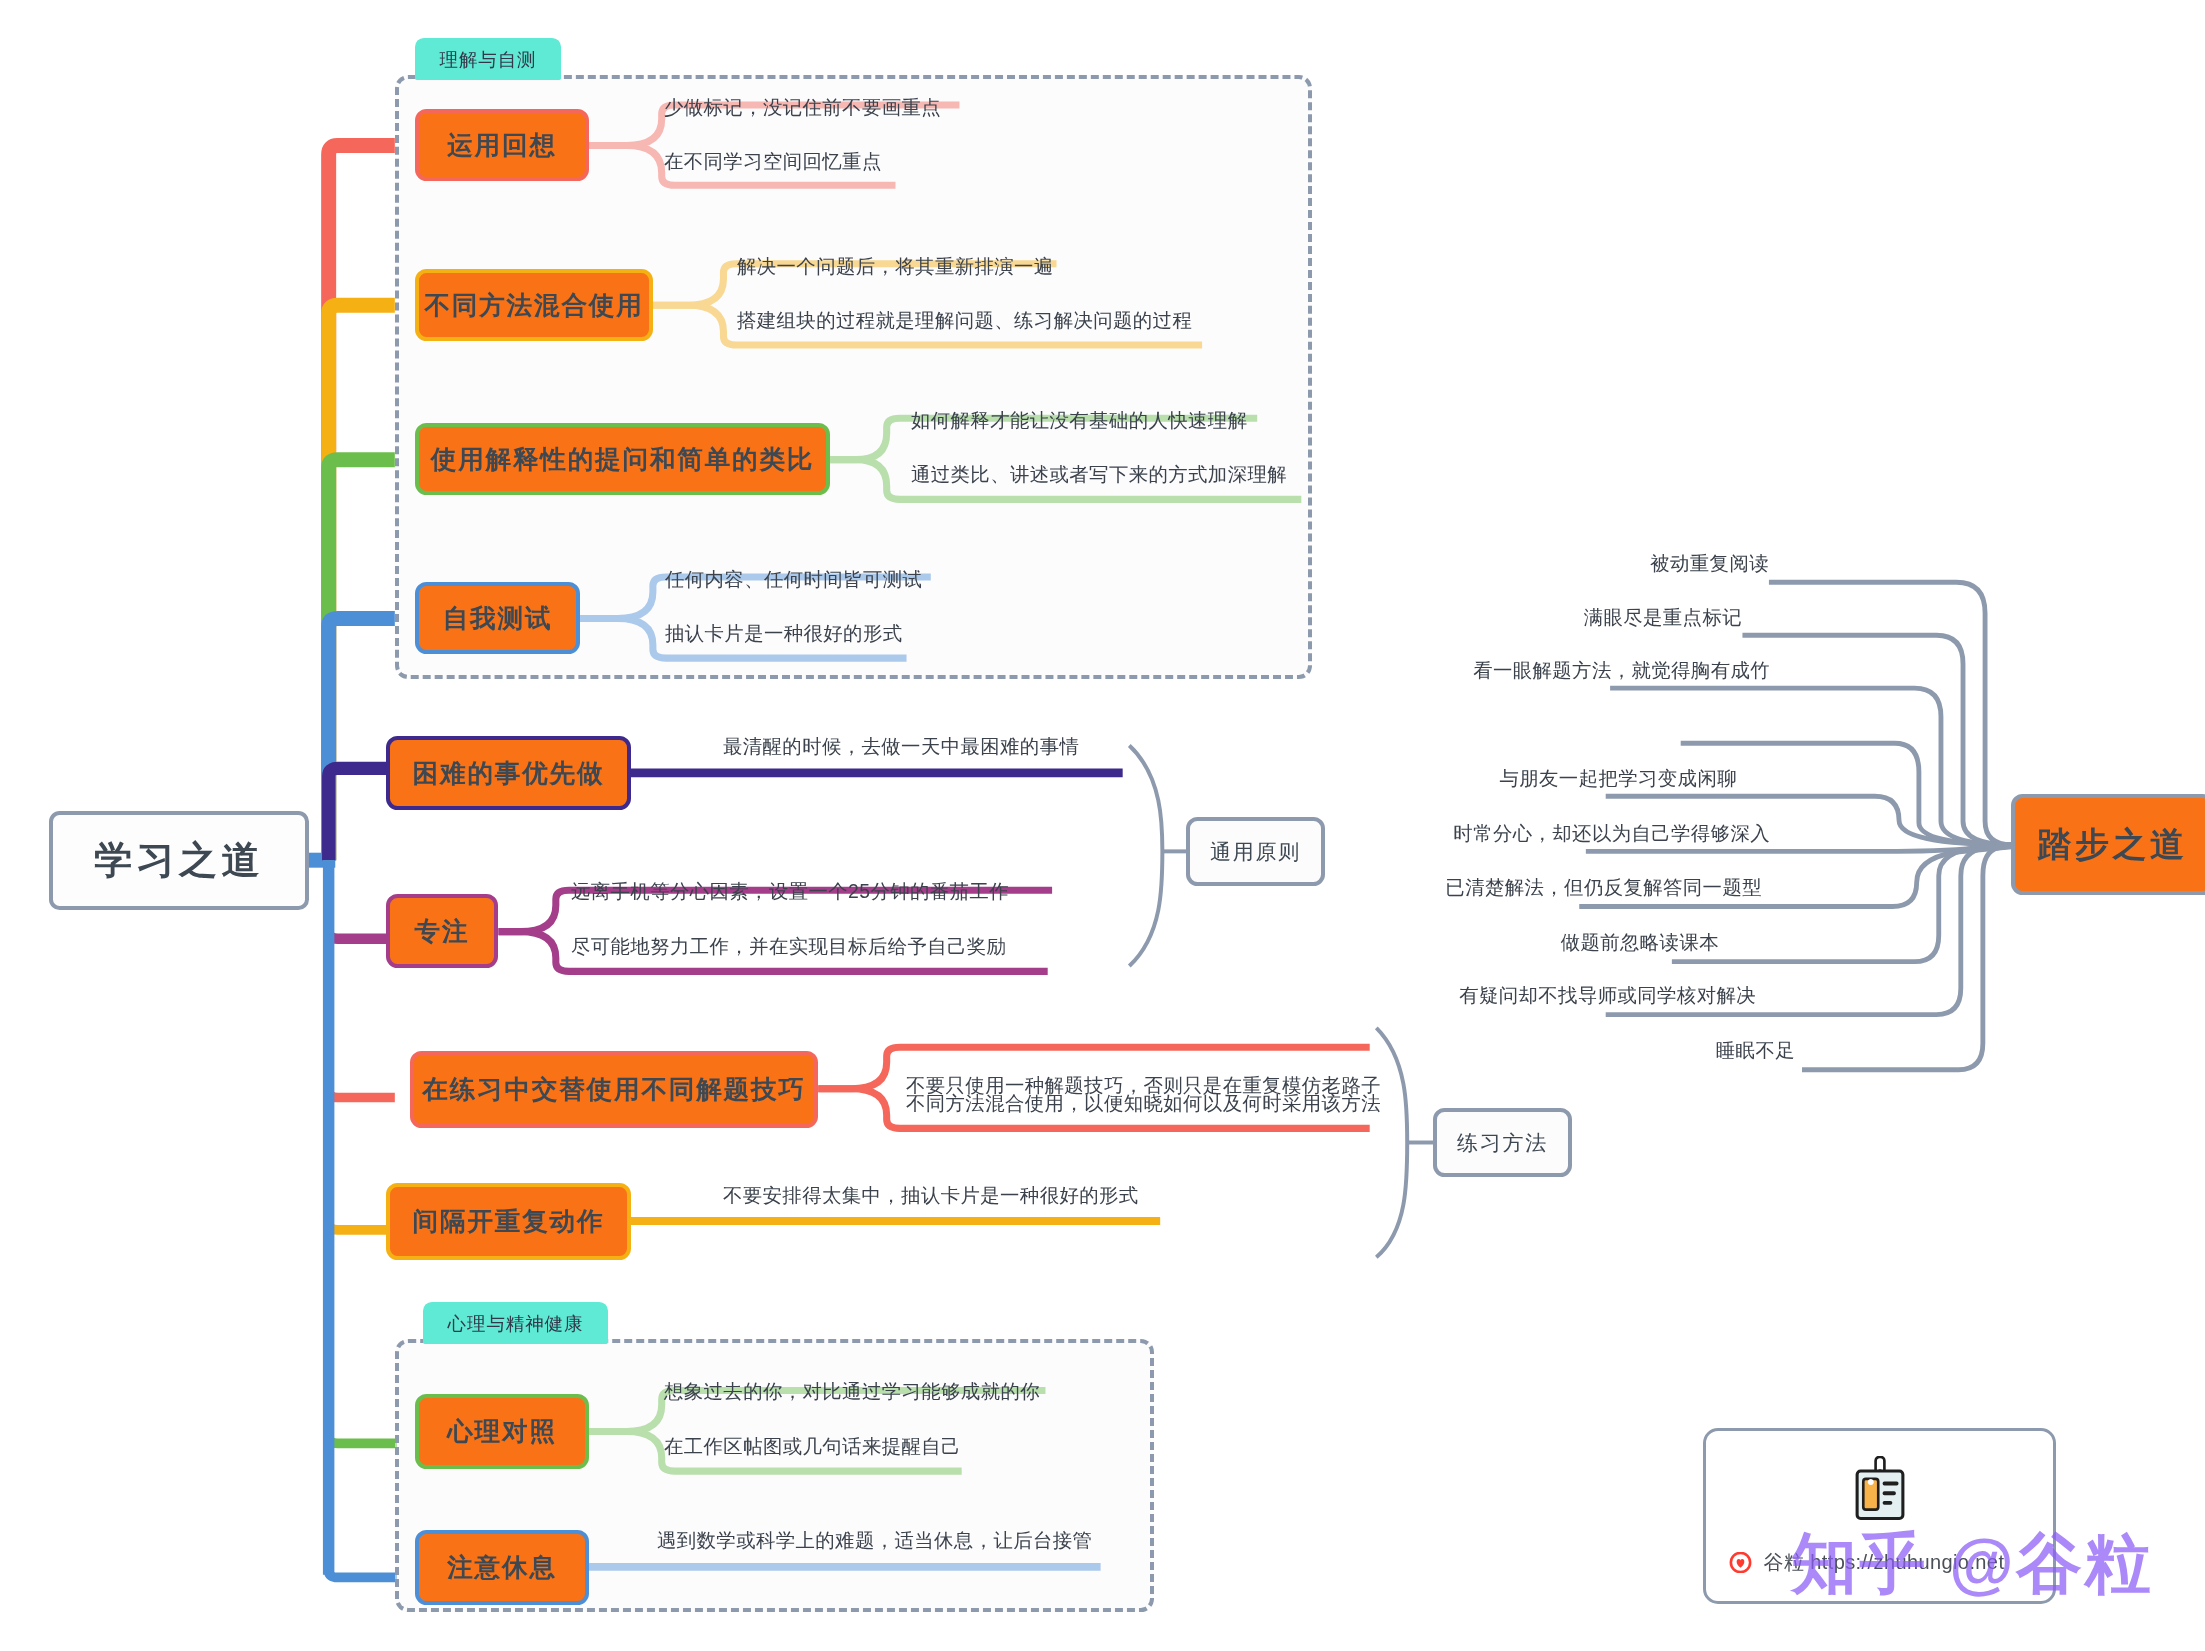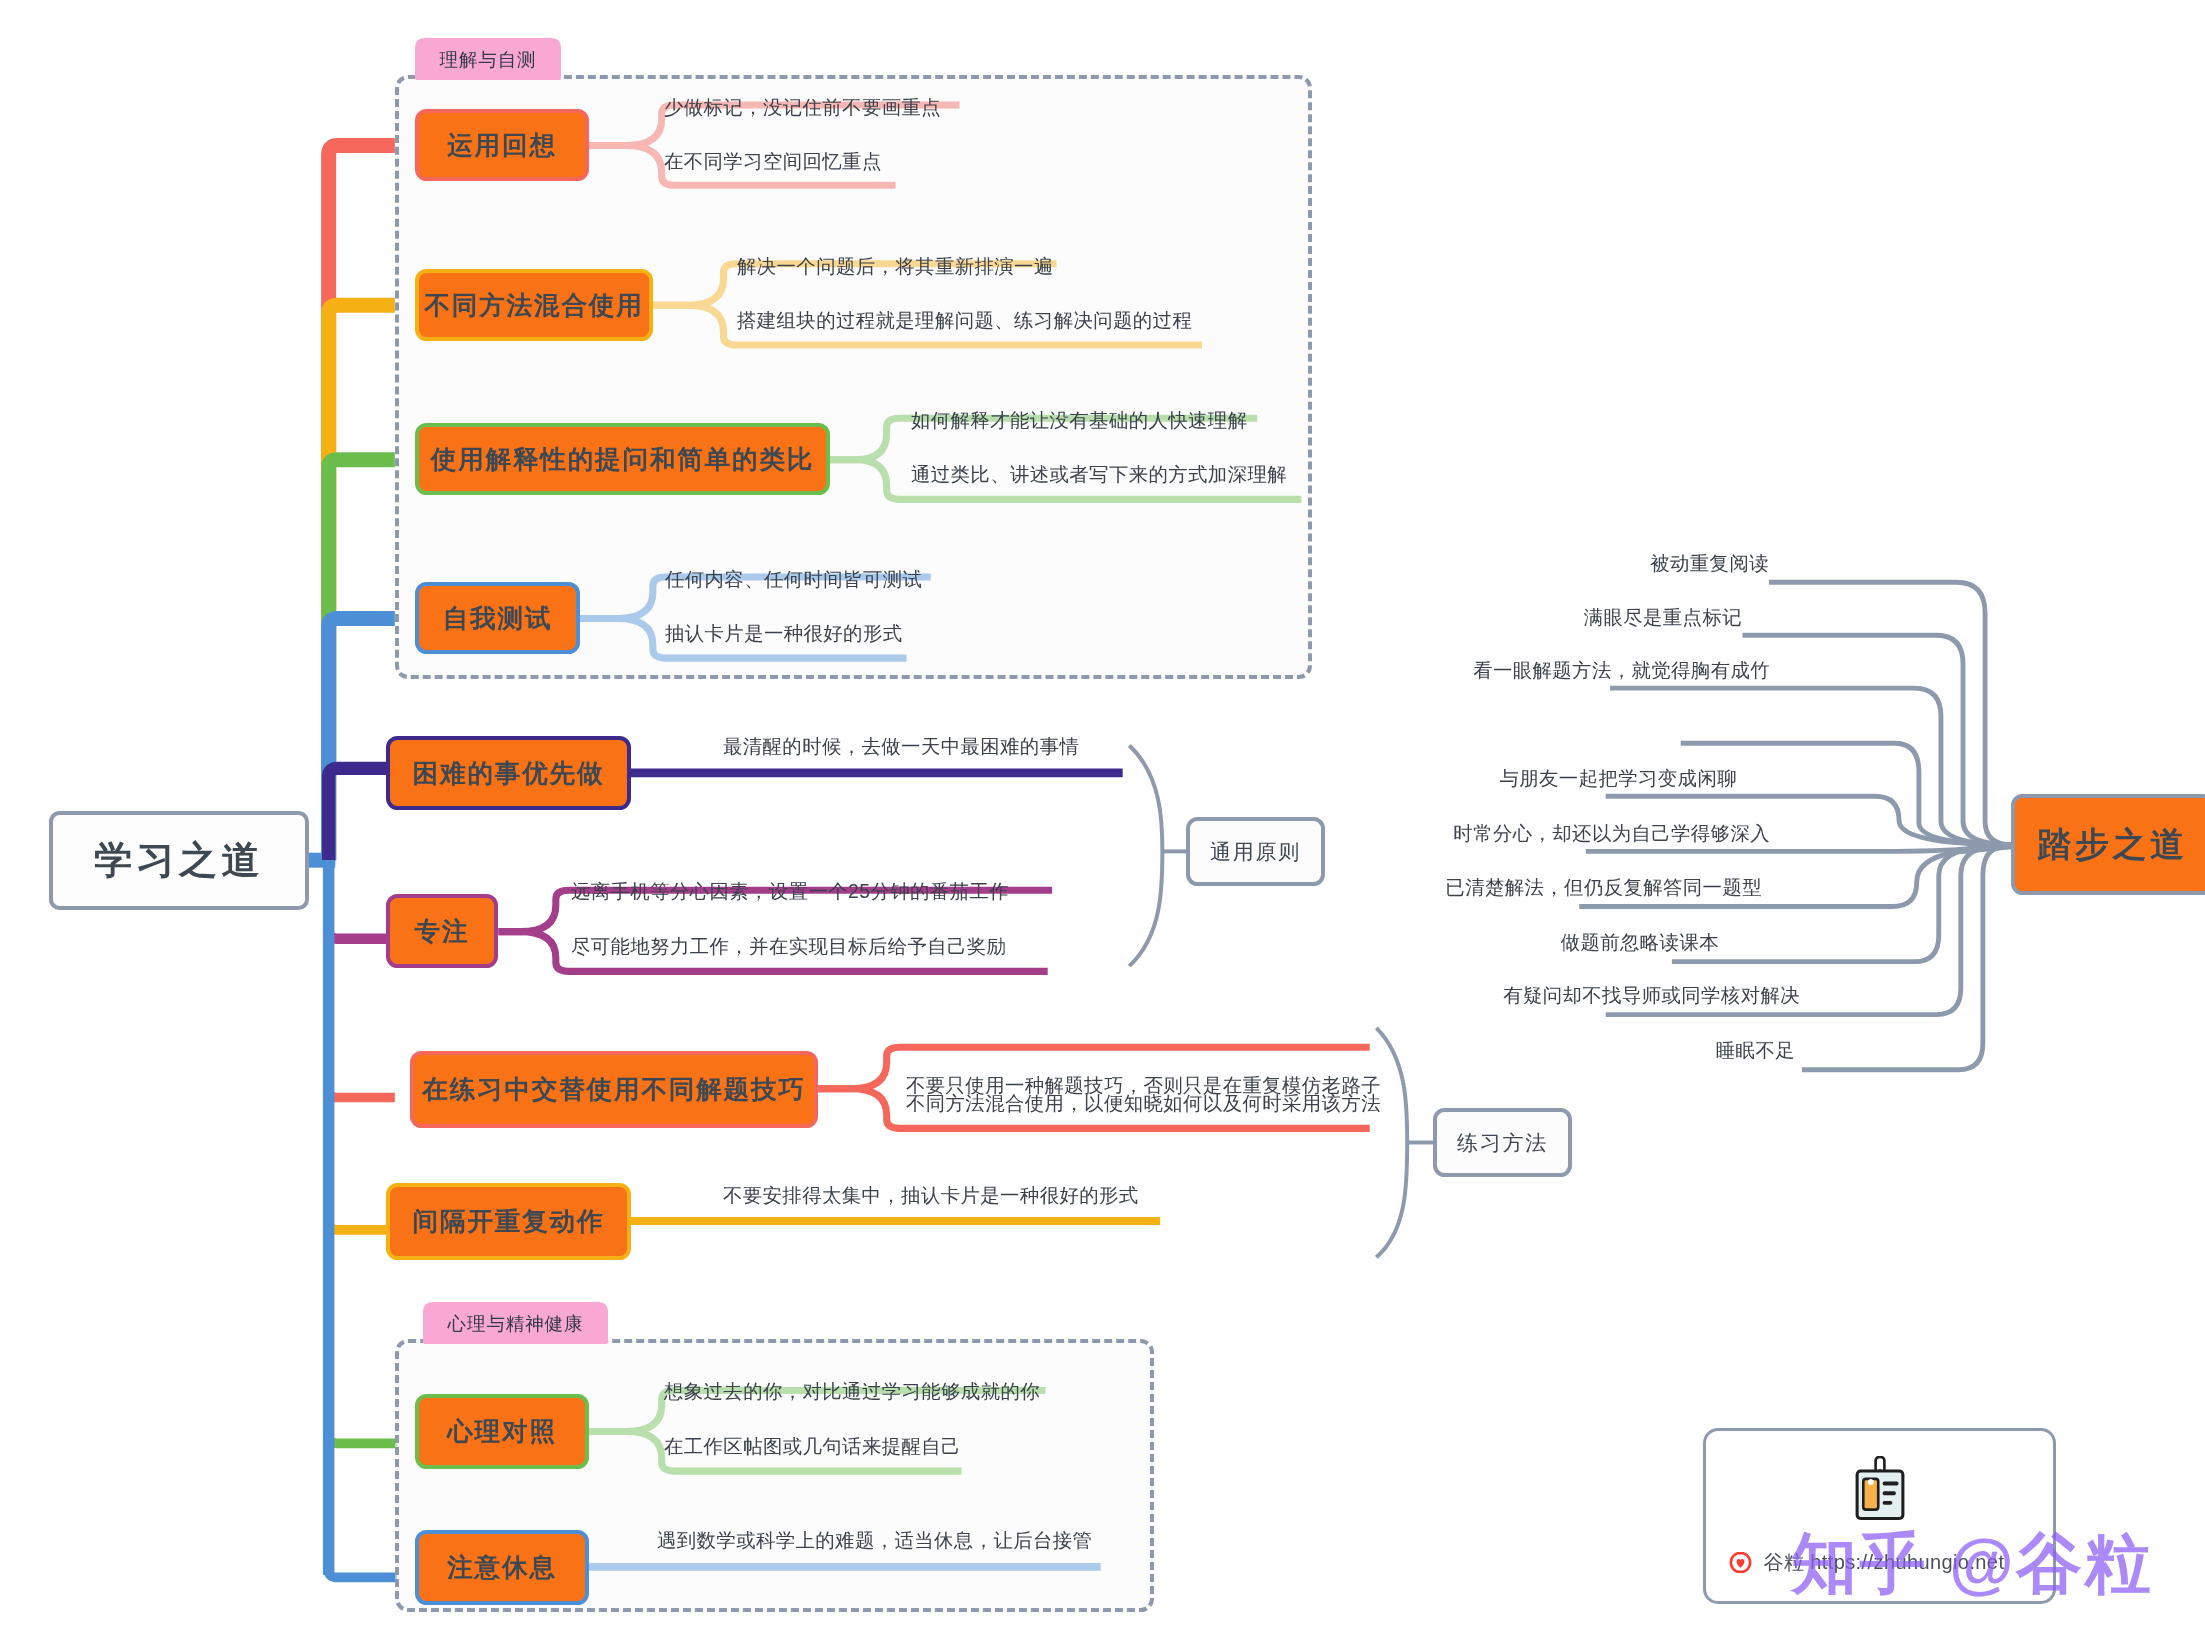--- a/index.html
+++ b/index.html
@@ -21,21 +21,21 @@
   .right-root{border-color:#8d9aad;border-width:4px;border-radius:11.5px;font-size:34px;letter-spacing:3.5px;}
 
   
   .leaf{position:absolute;font-size:19.4px;letter-spacing:0.4px;color:#3b424c;
         white-space:nowrap;z-index:7;line-height:1;}
   .leaf.r{text-align:right;}
 
   
   .frame{position:absolute;box-sizing:border-box;border:4px dashed #8d9aad;
          border-radius:13.2px;background:rgba(250,250,251,0.55);z-index:1;}
-  .frame-tag{position:absolute;box-sizing:border-box;background:#f9a8d4;color:#32384a;
+  .frame-tag{position:absolute;box-sizing:border-box;background:#5eead4;color:#32384a;
          border-radius:8.8px 8.8px 1.8px 1.8px;font-size:18.5px;letter-spacing:0.9px;
          display:flex;align-items:center;justify-content:center;z-index:3;white-space:nowrap;
          padding:0 11px;}
 
   
   .attrib{position:absolute;box-sizing:border-box;border:3.1px solid #8d9aad;border-radius:15px;
           background:#ffffff;z-index:8;}
   .attrib-icon{position:absolute;left:50%;transform:translateX(-50%);top:25px;}
   .attrib-row{position:absolute;left:23px;bottom:25px;display:flex;align-items:center;gap:11.5px;}
   .attrib-txt{font-size:20px;color:#4a5057;letter-spacing:0.4px;white-space:nowrap;}
@@ -171,21 +171,21 @@
 
   <div class="leaf" style="left:657px;top:1531px;">遇到数学或科学上的难题，适当休息，让后台接管</div>
 
   <div class="leaf r" style="left:0;width:1769px;top:554px;">被动重复阅读</div>
   <div class="leaf r" style="left:0;width:1742px;top:608px;">满眼尽是重点标记</div>
   <div class="leaf r" style="left:0;width:1770px;top:661px;">看一眼解题方法，就觉得胸有成竹</div>
   <div class="leaf r" style="left:0;width:1737px;top:769px;">与朋友一起把学习变成闲聊</div>
   <div class="leaf r" style="left:0;width:1770px;top:824px;">时常分心，却还以为自己学得够深入</div>
   <div class="leaf r" style="left:0;width:1762px;top:878px;">已清楚解法，但仍反复解答同一题型</div>
   <div class="leaf r" style="left:0;width:1719px;top:933px;">做题前忽略读课本</div>
-  <div class="leaf r" style="left:0;width:1756px;top:986px;margin-left:44px;">有疑问却不找导师或同学核对解决</div>
+  <div class="leaf r" style="left:0;width:1756px;top:986px;">有疑问却不找导师或同学核对解决</div>
   <div class="leaf r" style="left:0;width:1795px;top:1041px;">睡眠不足</div>
 
   <div class="attrib" style="left:1703px;top:1428px;width:353px;height:176px;">
 
     <div class="attrib-icon">
       <svg width="53" height="66" viewBox="0 0 120 150">
         <rect x="50" y="2" width="20" height="42" rx="9" fill="#fff" stroke="#1f1f1f" stroke-width="6"></rect>
         <circle cx="60" cy="36" r="6" fill="#1f1f1f"></circle>
         <rect x="8" y="34" width="104" height="108" rx="8" fill="#e3eff0" stroke="#1f1f1f" stroke-width="7"></rect>
         <rect x="22" y="52" width="34" height="70" rx="6" fill="#f7b24a" stroke="#1f1f1f" stroke-width="6"></rect>

